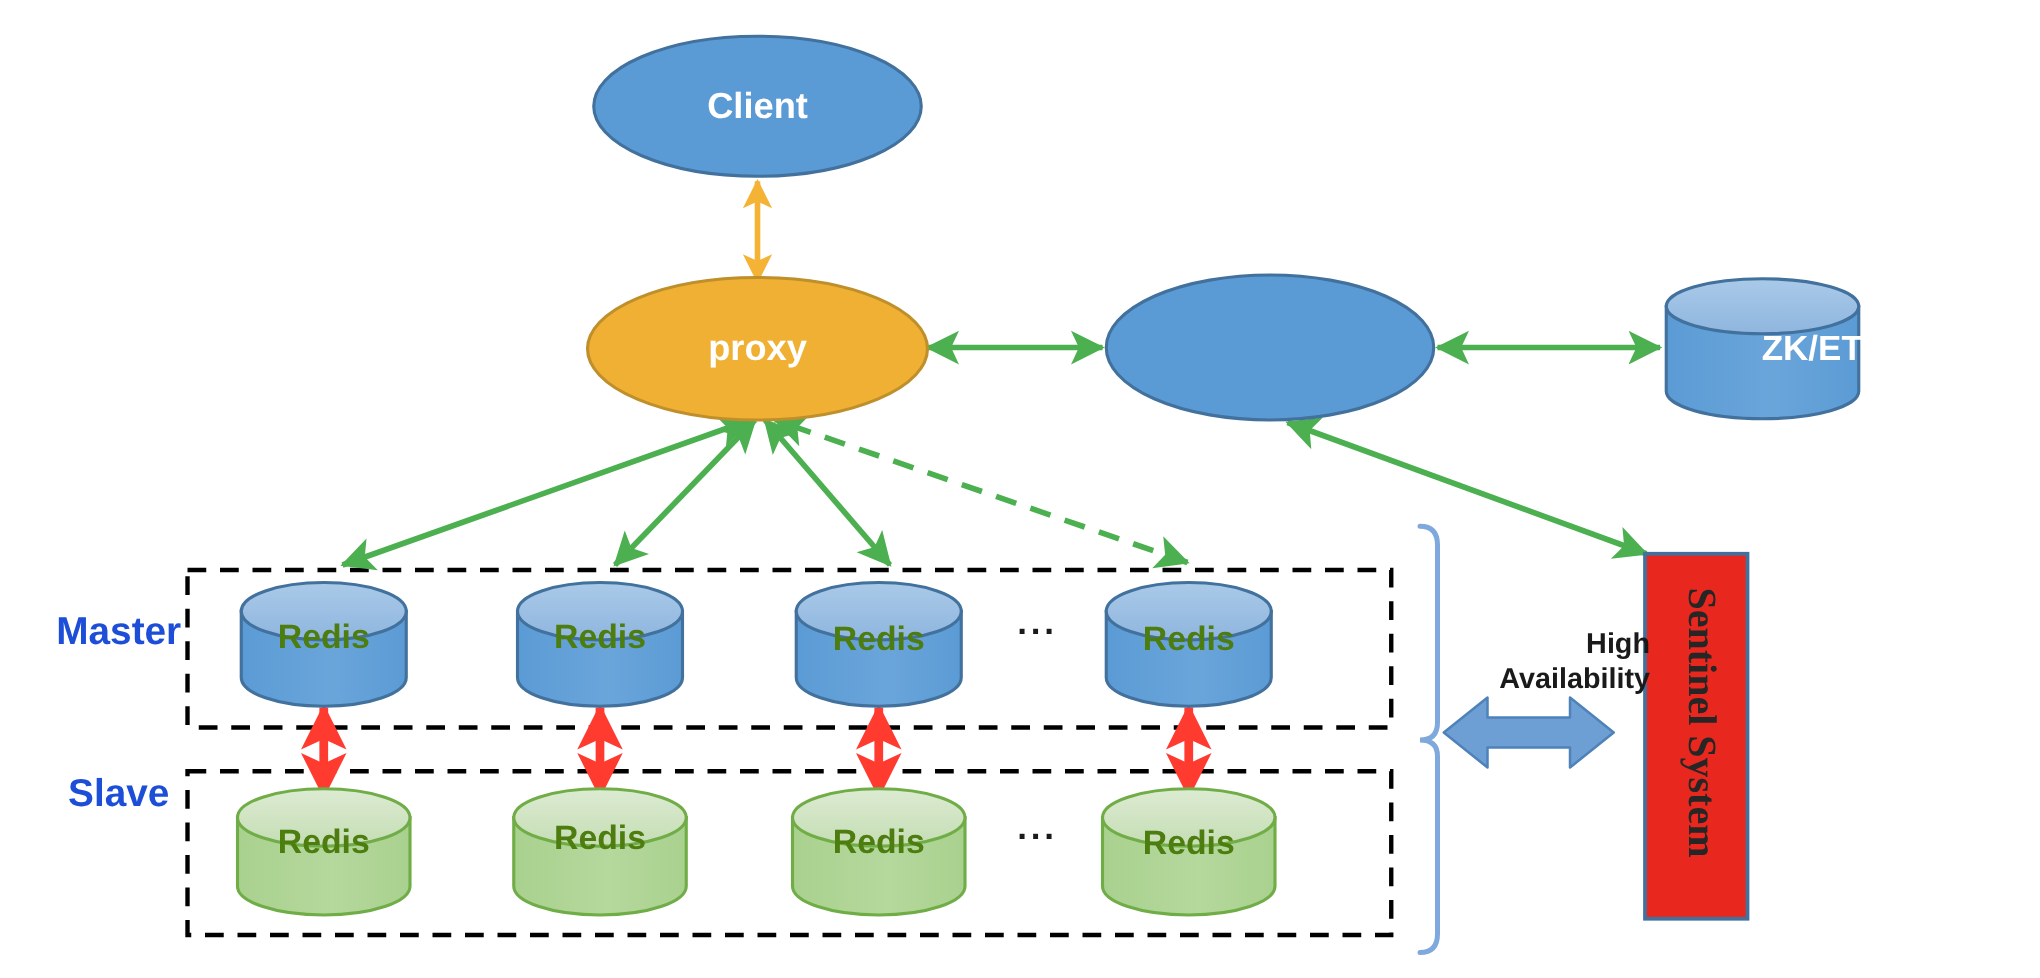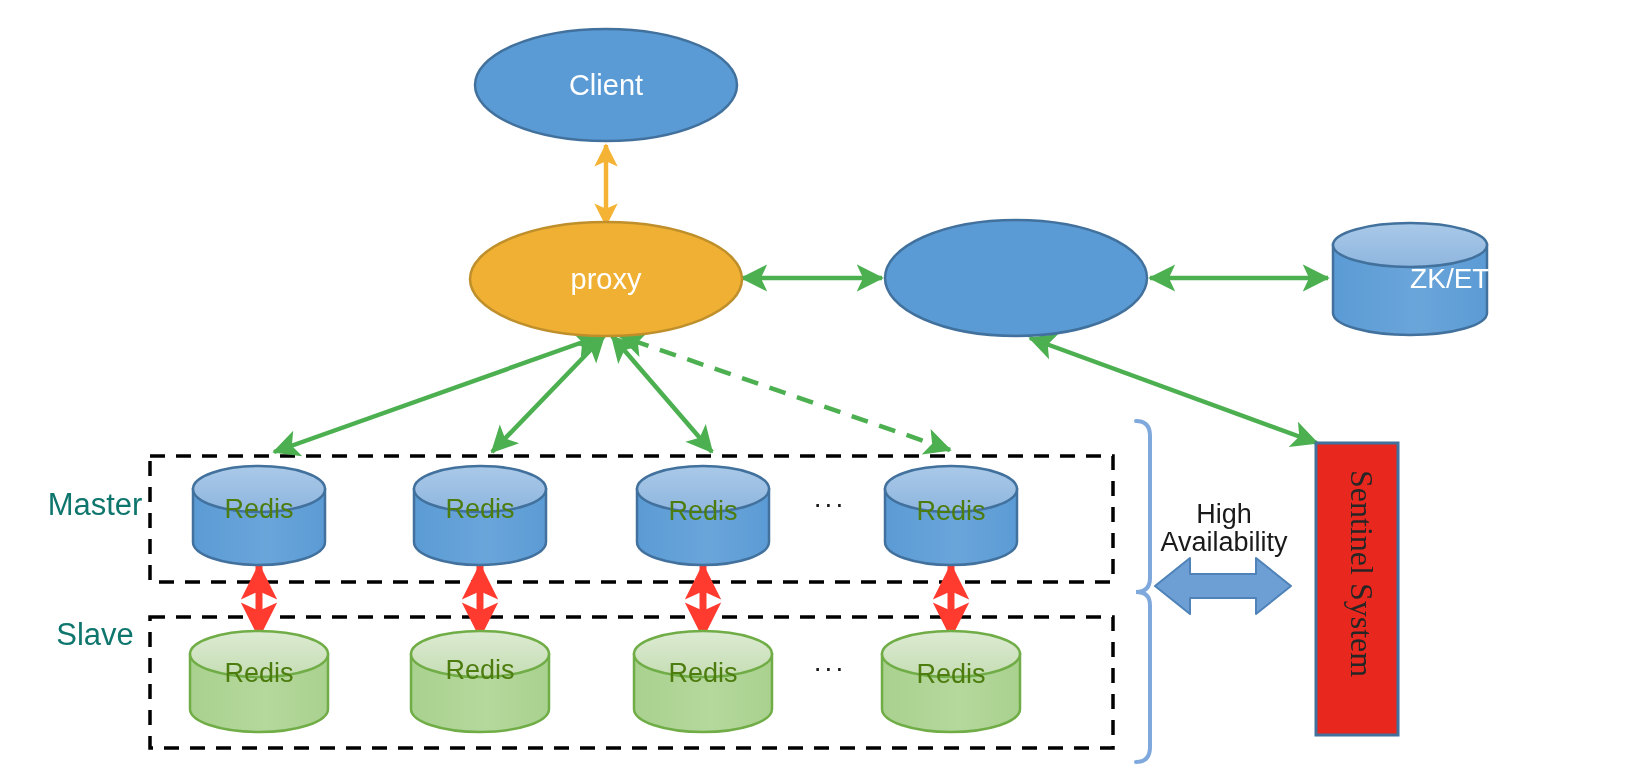--- a/index.html
+++ b/index.html
@@ -9,20 +9,21 @@
   }
   body {
     font-family: "Liberation Sans", sans-serif;
   }
   #canvas {
     position: relative;
     width: 1632px;
     height: 782px;
     background: #ffffff;
     overflow: hidden;
+    font-weight: bold;
   }
   svg.layer {
     position: absolute;
     left: 0;
     top: 0;
     width: 1632px;
     height: 782px;
   }
   .node-label {
     position: absolute;
@@ -37,27 +38,28 @@
   }
   .cyl-label {
     color: #4d7c0f;
     font-size: 27px;
   }
   .cyl-label-white {
     color: #ffffff;
     font-size: 28px;
   }
   .side-label {
-    color: #0f766e;
+    color: #1d4ed8;
     font-size: 31px;
   }
   .ha-label {
     color: #1a1a1a;
-    font-size: 27px;
+    font-size: 23px;
     line-height: 28px;
+    text-align: right;
   }
   .dots-label {
     color: #1a1a1a;
     font-size: 28px;
     letter-spacing: 3px;
   }
   .sentinel-label {
     position: absolute;
     color: #262626;
     font-family: "Liberation Serif", serif;

